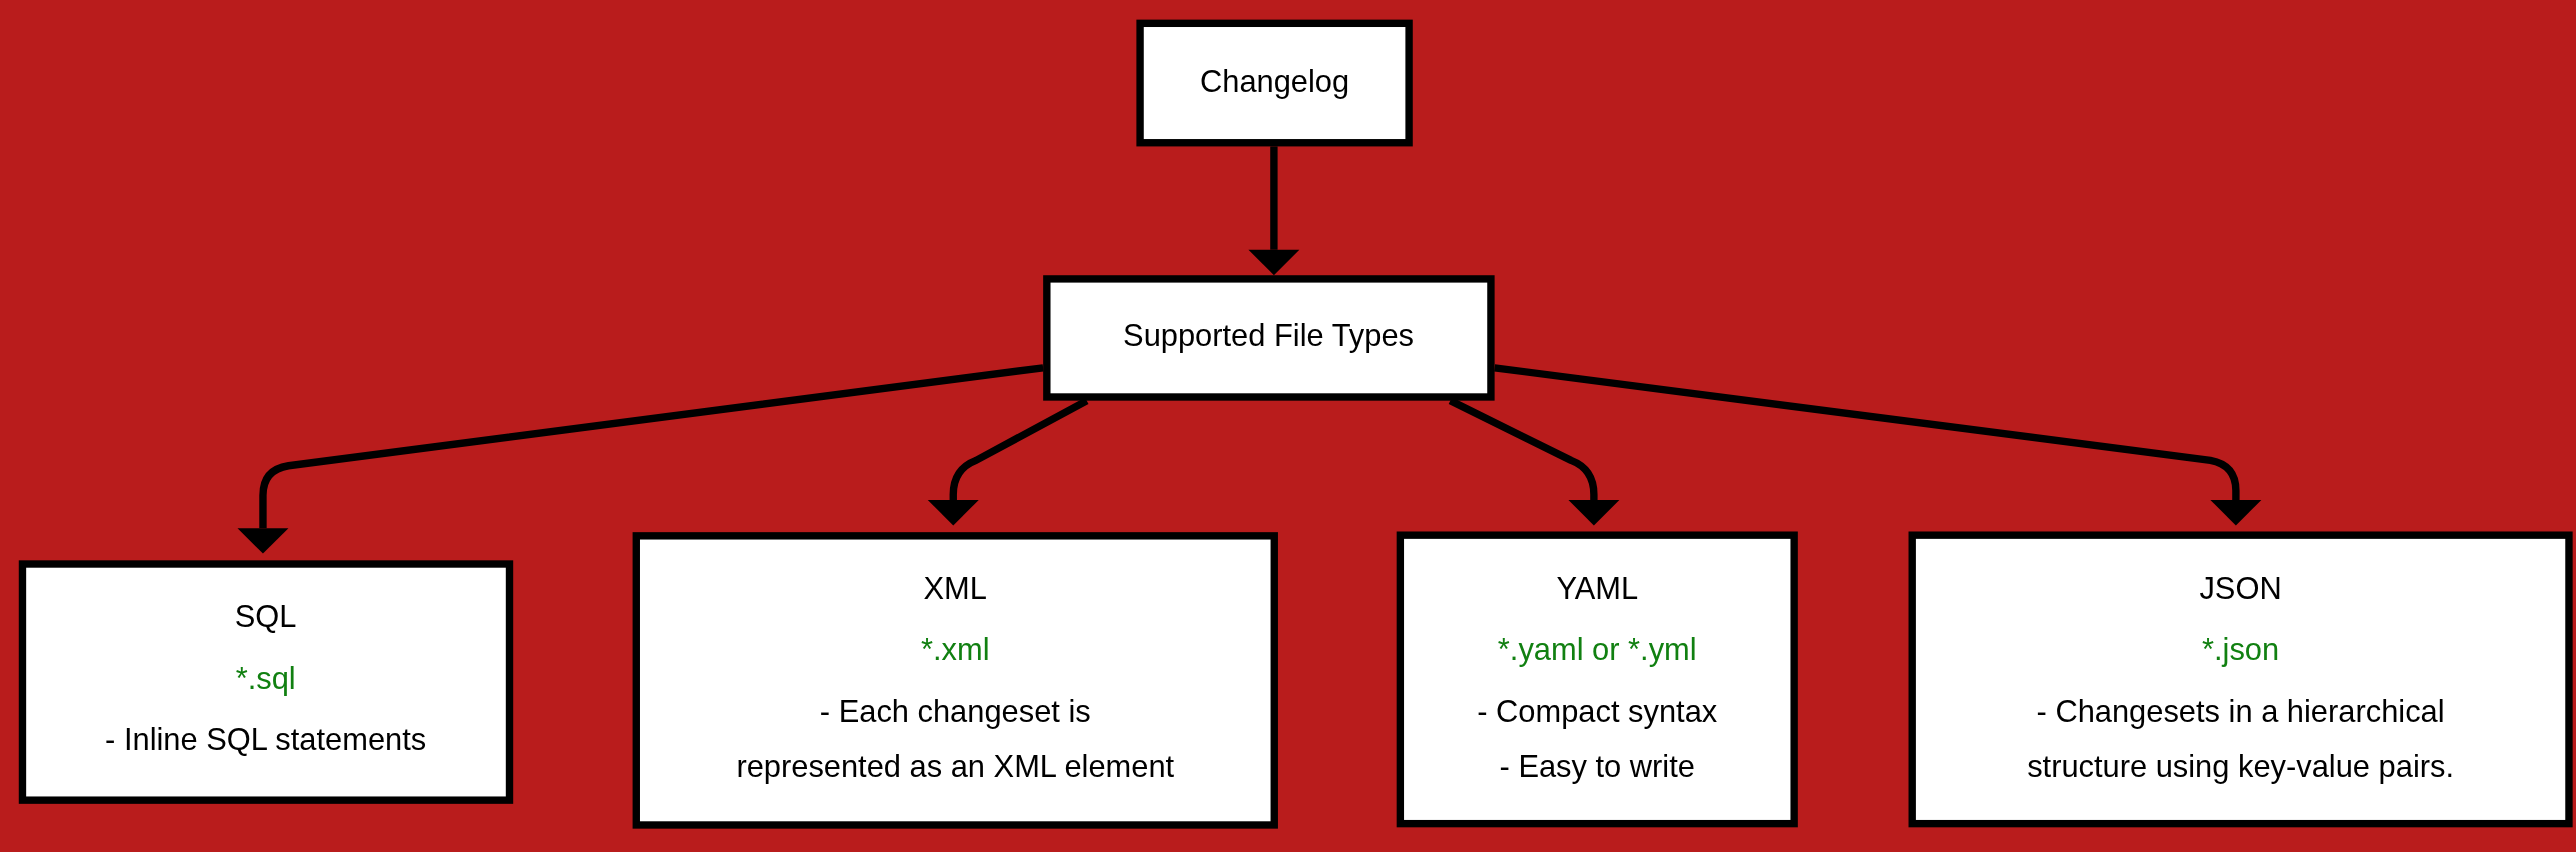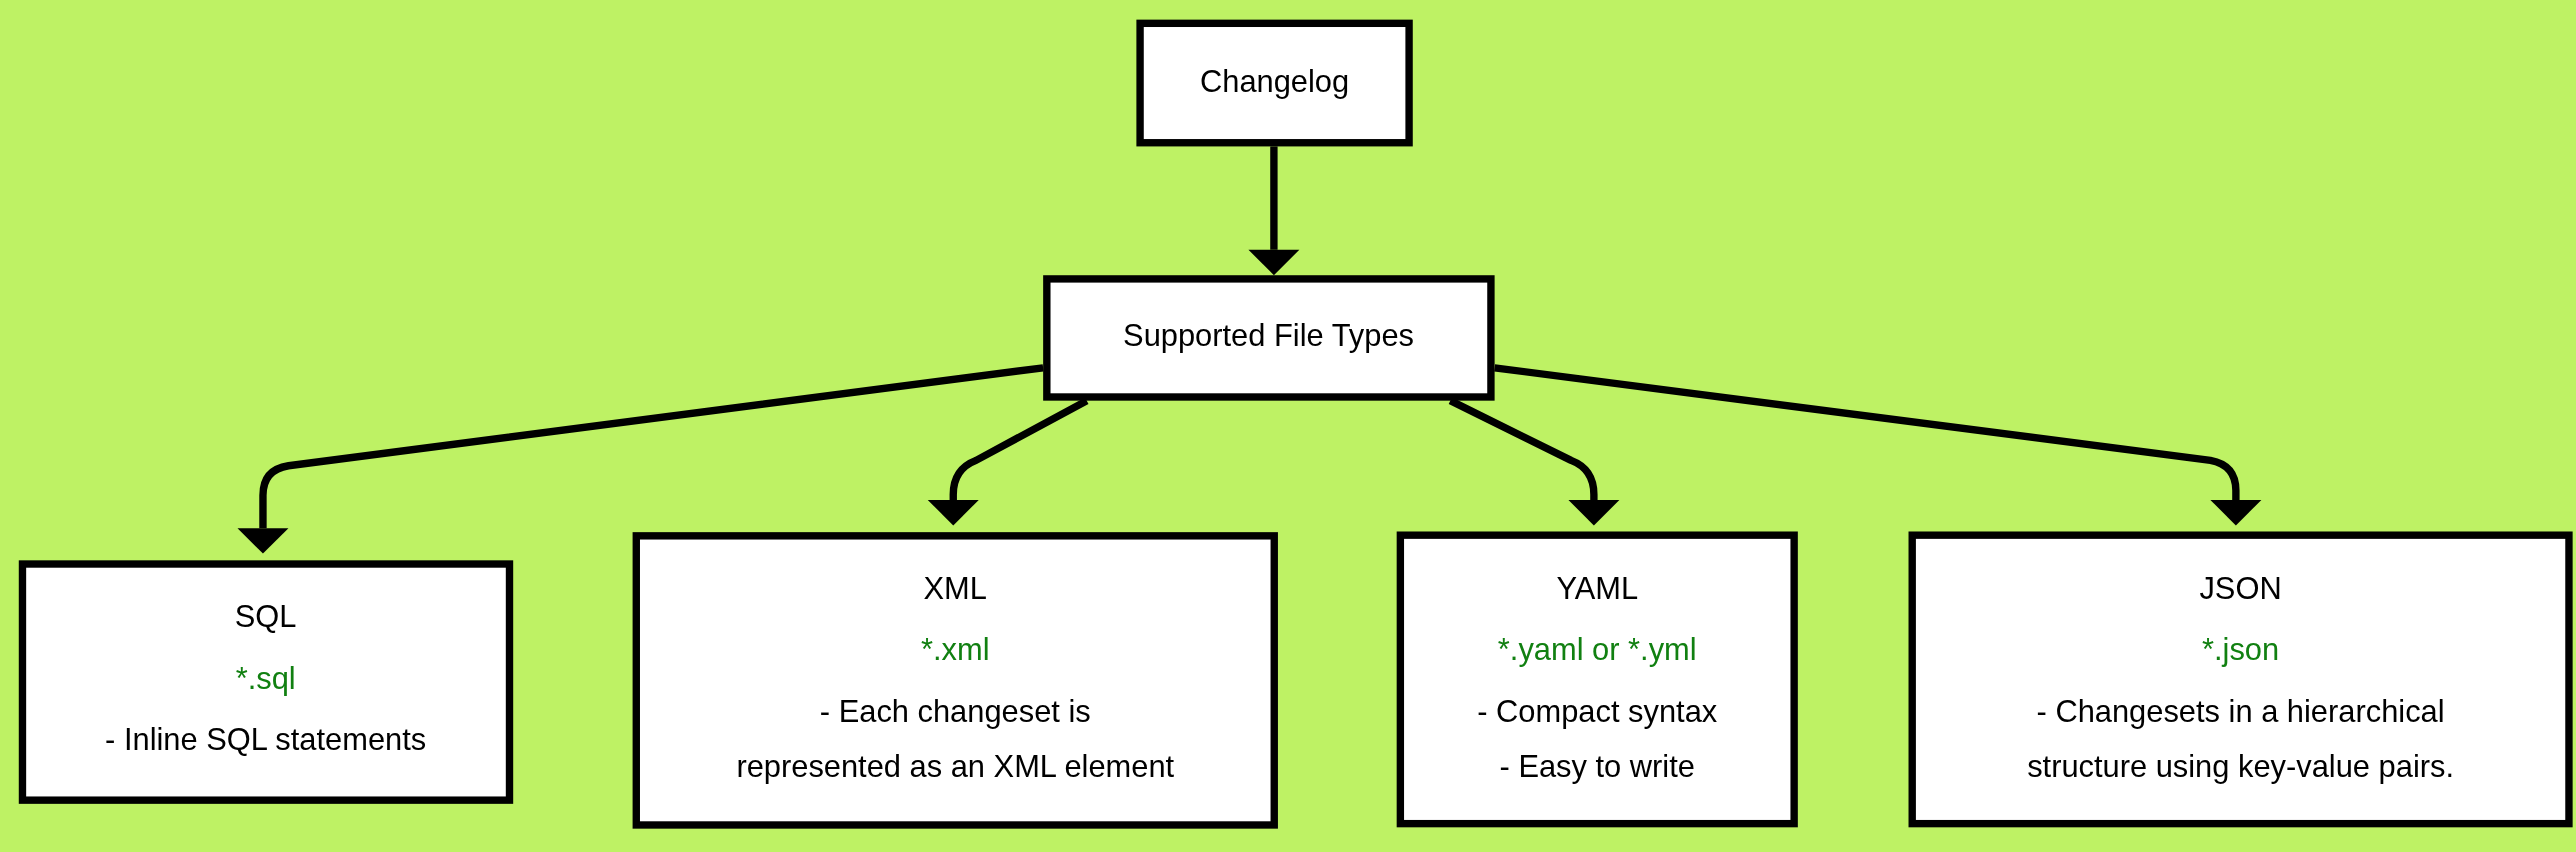--- a/index.html
+++ b/index.html
@@ -10,21 +10,21 @@
   body {
     width: 2576px;
     height: 853px;
     font-family: "Liberation Sans", sans-serif;
     overflow: hidden;
   }
   #diagram-root {
     position: relative;
     width: 2576px;
     height: 853px;
-    background: #bef264;
+    background: #b91c1c;
   }
   svg#diagram-svg {
     position: absolute;
     top: 0;
     left: 0;
     width: 2576px;
     height: 853px;
     display: block;
   }
   .node-box {

